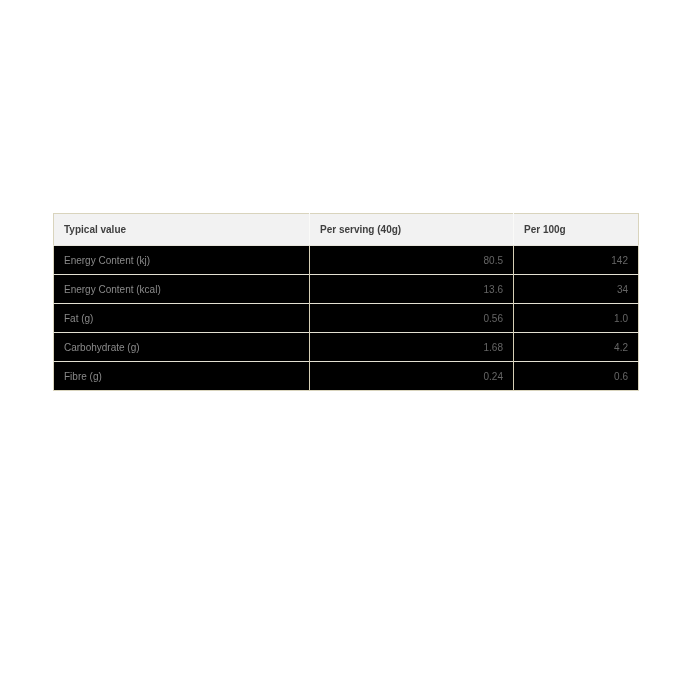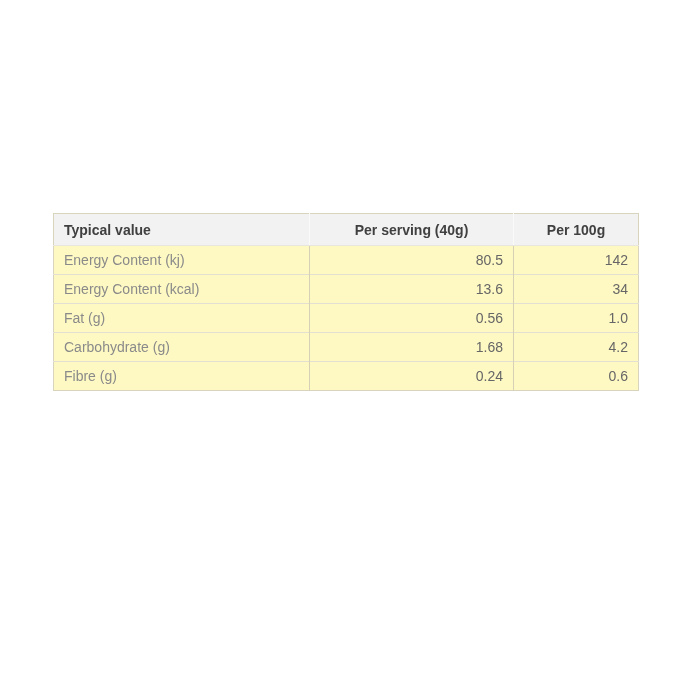--- a/index.html
+++ b/index.html
@@ -14,46 +14,46 @@
   .table-wrap {
     position: absolute;
     left: 53px;
     top: 213px;
     width: 585px;
   }
   table.nutrition {
     width: 100%;
     border-collapse: collapse;
     table-layout: fixed;
-    font-size: 14px;
+    font-size: 10px;
     border: 1px solid var(--border-outer, #d9d4bd);
   }
   table.nutrition thead th {
     background: var(--header-bg, #f2f2f2);
     color: var(--header-text, #404040);
     font-weight: bold;
     height: 31px;
     padding: 0 10px;
     border-bottom: 1px solid var(--border-header-bottom, #e8e6dd);
     vertical-align: middle;
   }
   table.nutrition thead th + th {
     border-left: 1px solid var(--border-header-divider, #fafaf8);
-    text-align: center;
+    text-align: left;
   }
   table.nutrition thead th:first-child {
     text-align: left;
   }
   table.nutrition tbody td {
     height: 28px;
     padding: 0 10px;
     color: var(--body-text, #8a8a8a);
     vertical-align: middle;
     text-align: left;
-    background: #fef9c3;
+    background: #000000;
     white-space: nowrap;
     overflow: hidden;
   }
   table.nutrition tbody td.num {
     text-align: right;
     color: var(--value-text, #666666);
   }
   table.nutrition tbody td + td {
     border-left: 1px solid var(--border-vertical, #d6d0b6);
   }

